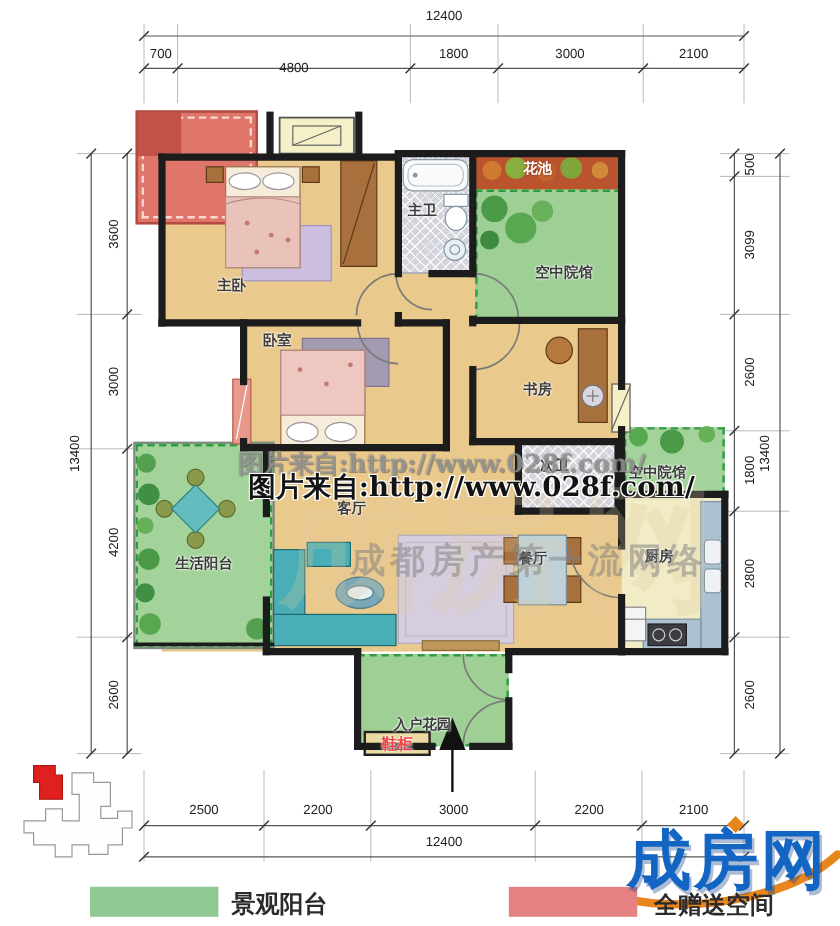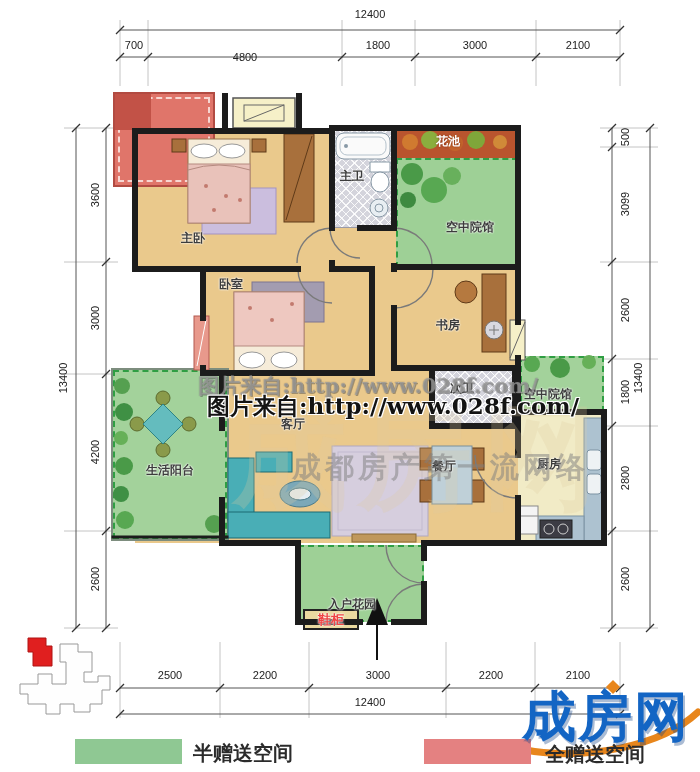--- a/index.html
+++ b/index.html
@@ -364,21 +364,21 @@
   <span class="wm wm-gray" style="left:292px;top:448px">成都房产第一流网络</span>
   <span class="wm wm-faint" style="left:368px;top:386px">图片来自:http://www.028f.com/</span>
   <span class="wm wm-bold" style="left:393px;top:406px">图片来自:http://www.028f.com/</span>
 
   <svg class="abs" style="left:12px;top:632px" width="105" height="100" viewBox="0 0 105 100">
     <path d="M8,52 L26,52 26,42 40,42 40,52 54,52 54,30 48,30 48,12 66,12 66,20 80,20 80,40 72,40 72,50 86,50 86,44 98,44 98,58 90,58 90,72 78,72 78,80 62,80 62,72 48,72 48,82 34,82 34,72 16,72 16,62 8,62 Z" fill="#fefefe" stroke="#999" stroke-width="1"></path>
     <path d="M16,6 L34,6 34,14 40,14 40,34 21,34 21,20 16,20 Z" fill="#e01f1f" stroke="#b01515"></path>
   </svg>
 
   <div class="legend-swatch" style="left:75px;top:739px;background:#8fc893"></div>
-  <span class="legend-label" style="left:193px;top:740px">半赠送空间</span>
+  <span class="legend-label" style="left:193px;top:740px">景观阳台</span>
   <div class="legend-swatch" style="left:424px;top:739px;background:#e48181"></div>
   <span class="legend-label" style="left:545px;top:741px">全赠送空间</span>
 
   <span class="logo-name">成房网</span>
   <svg class="abs" style="left:0;top:0" width="700" height="772" pointer-events="none">
     <path d="M520,749 C585,762 662,746 698,712" fill="none" stroke="#e8861c" stroke-width="7" stroke-linecap="round"></path>
     <rect x="608" y="682" width="10" height="10" fill="#e8861c" transform="rotate(45 613 687)"></rect>
   </svg>
 
 </div>

